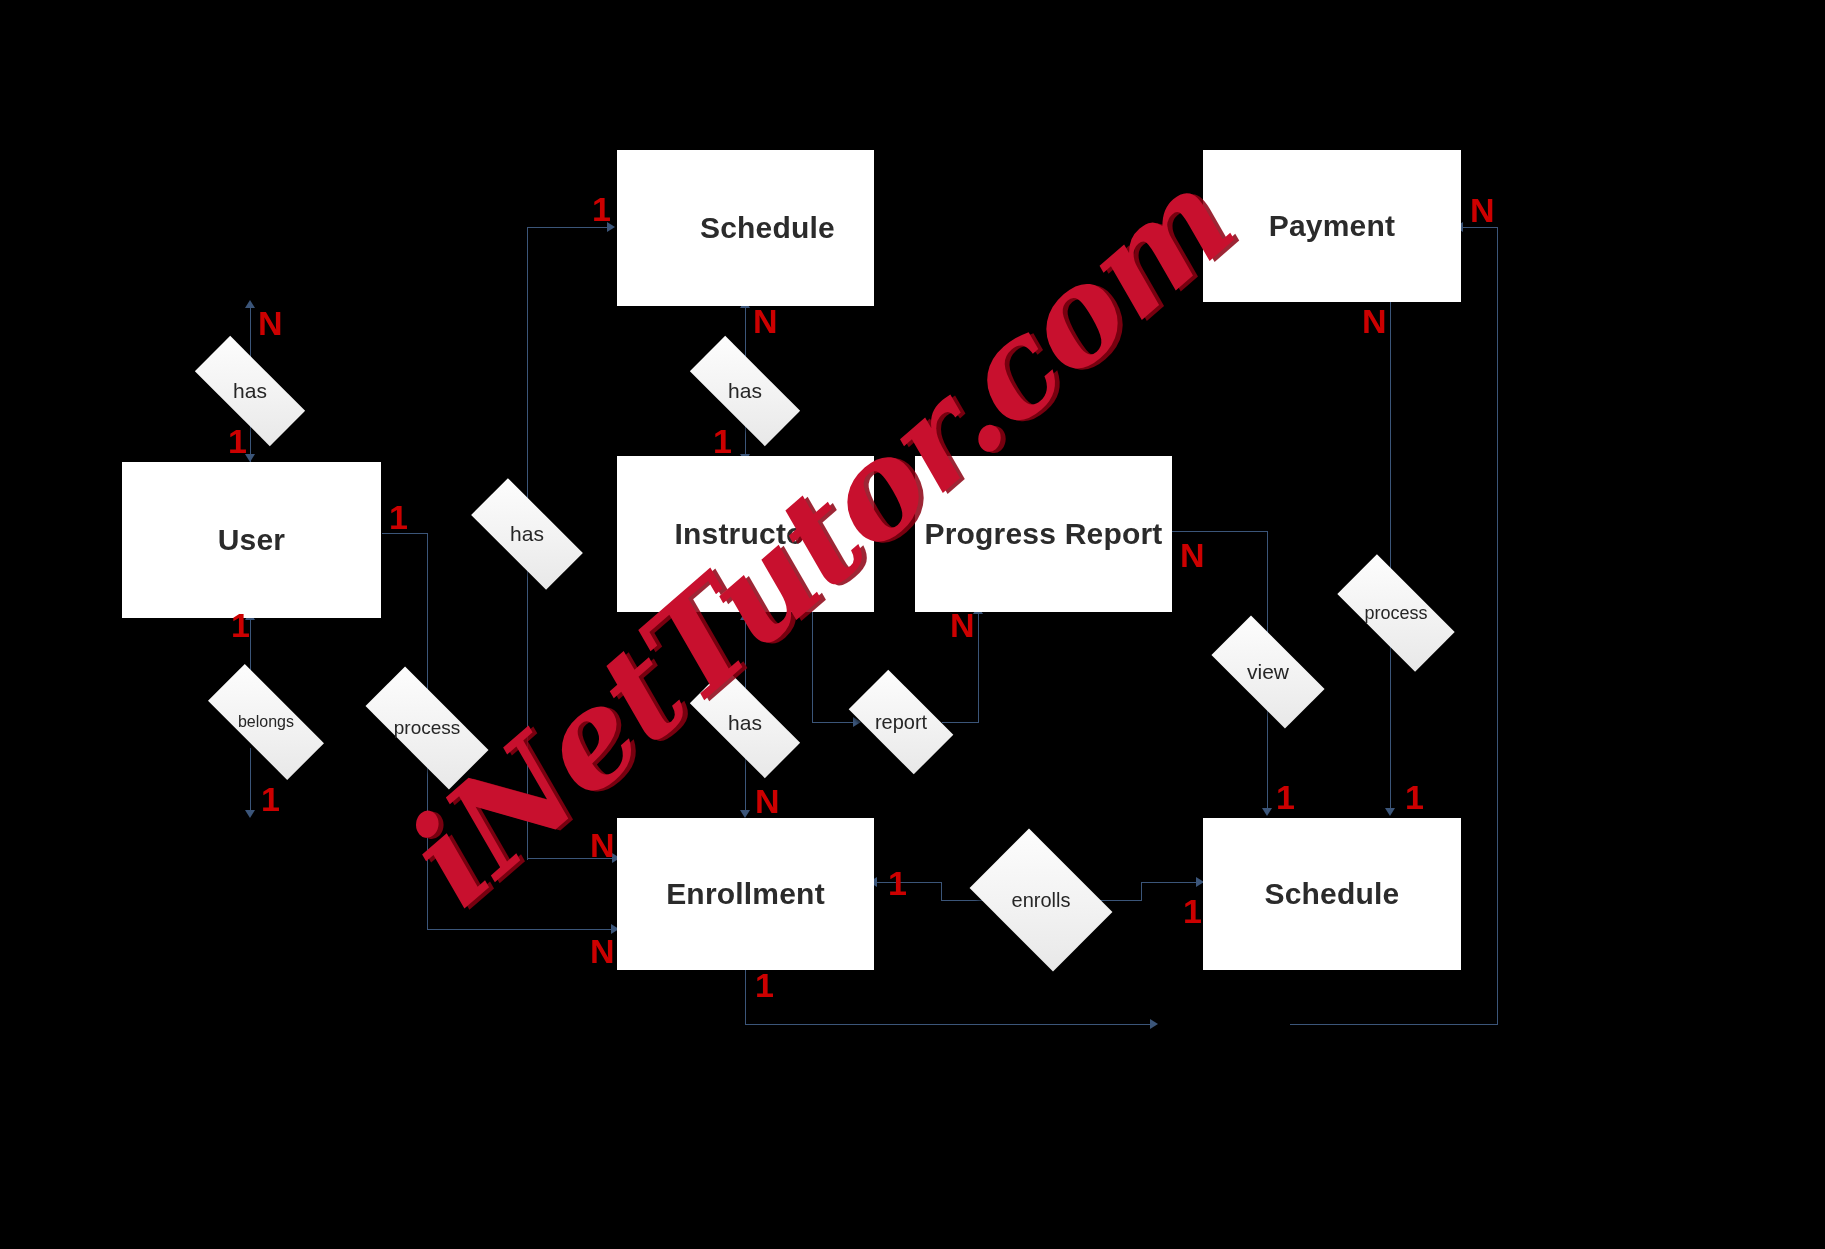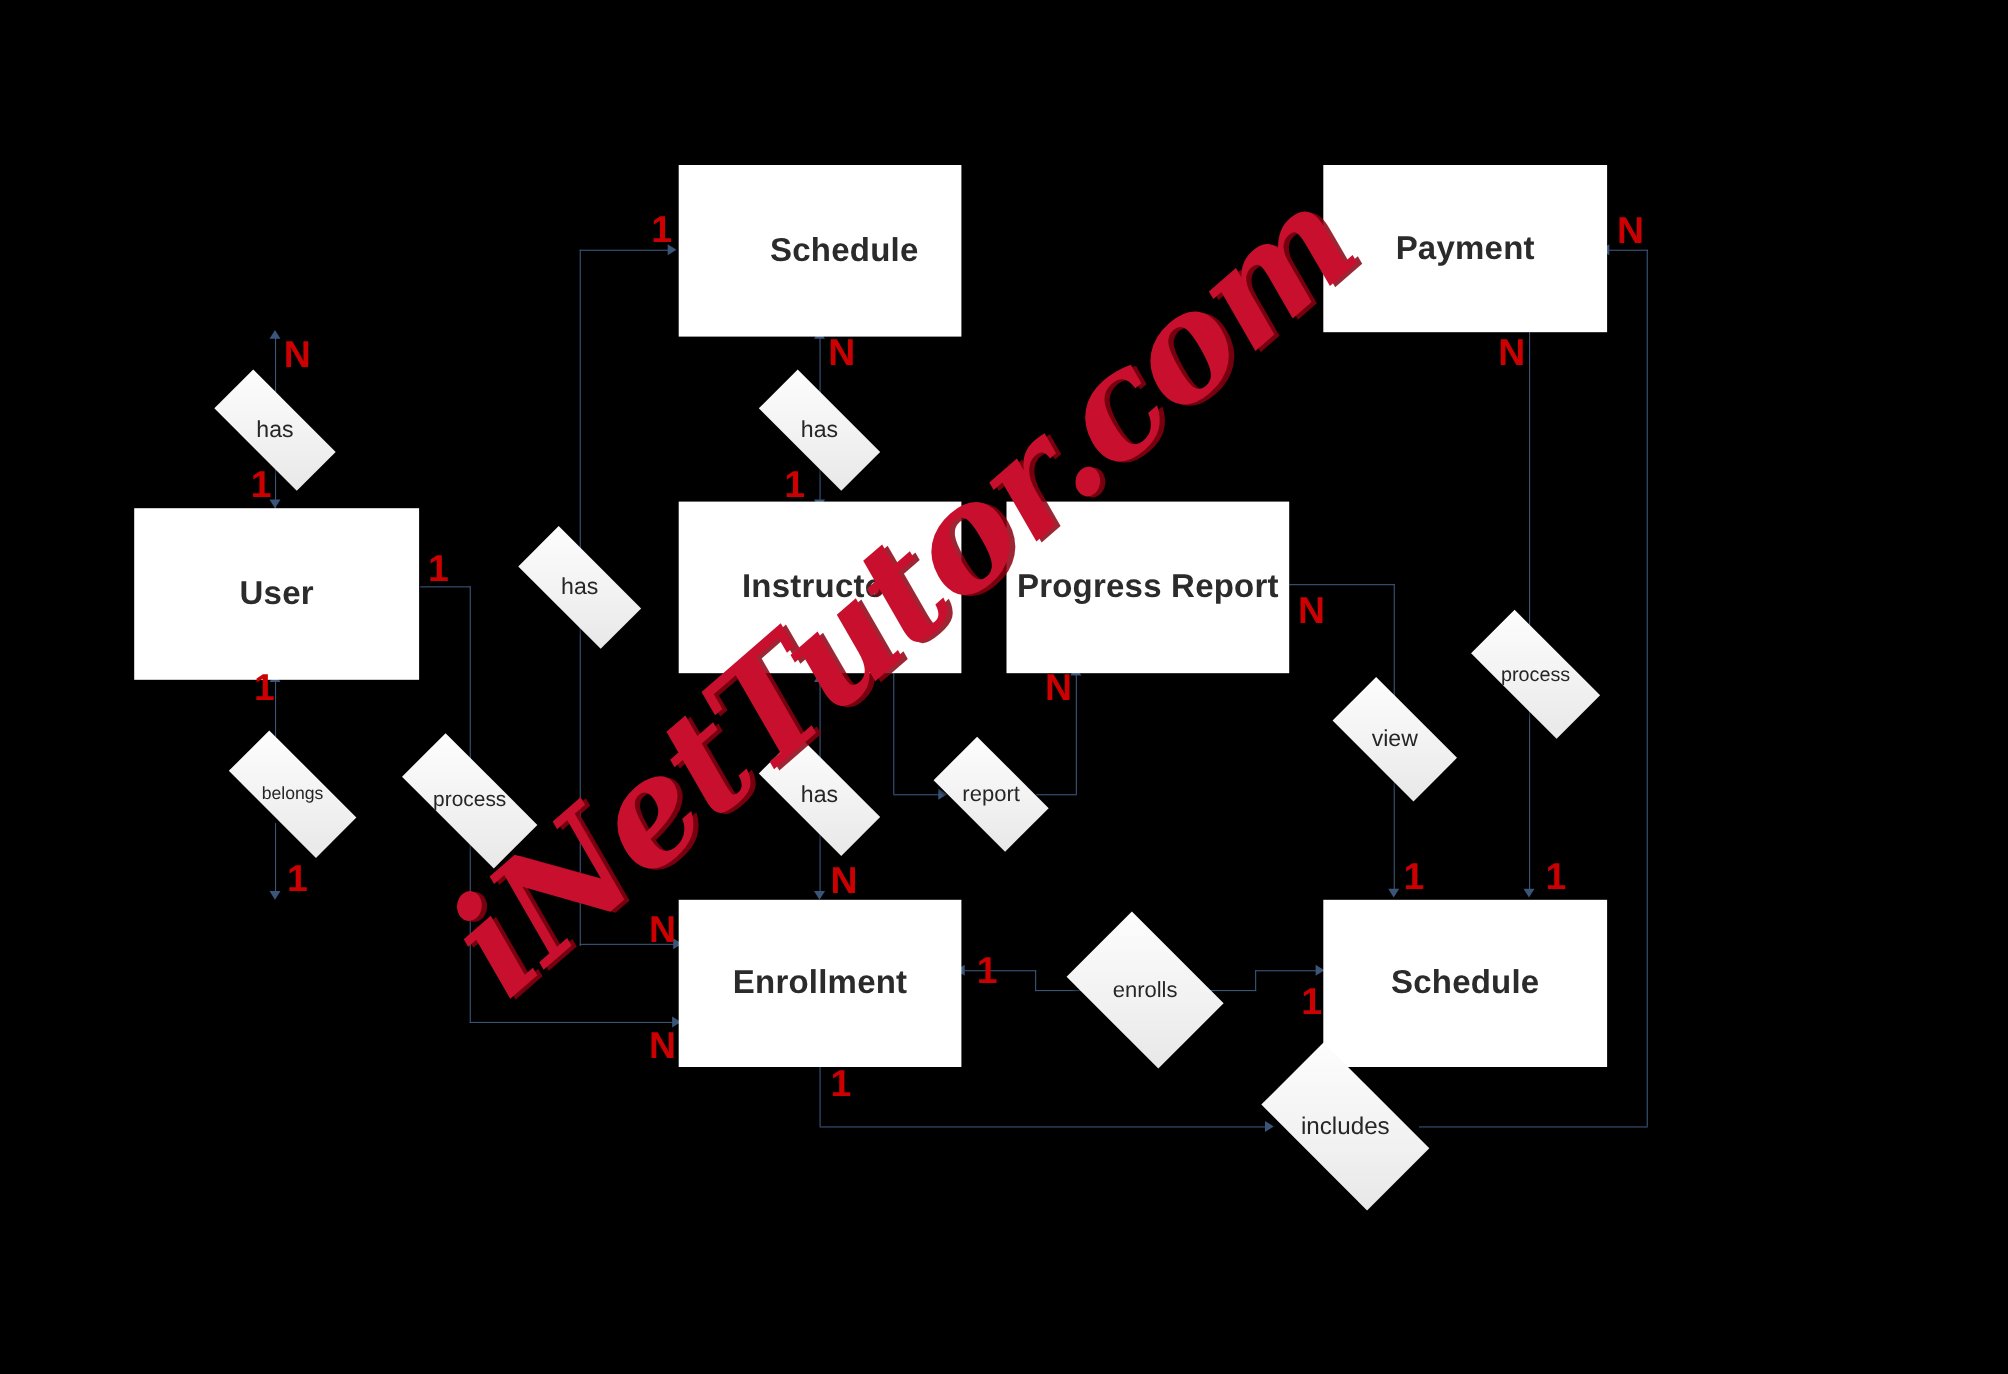--- a/index.html
+++ b/index.html
@@ -266,24 +266,20 @@
   <div class="rel" style="left:1341px; top:585px; width:110px; height:56px; font-size:18px;">
     <div class="dia"></div>
     <span class="rtxt">process</span>
   </div>
 
   <div class="rel" style="left:982px; top:858px; width:118px; height:84px; font-size:20px;">
     <div class="dia"></div>
     <span class="rtxt">enrolls</span>
   </div>
 
-  <div class="rel" style="left:1155px; top:984px; width:136px; height:80px; font-size:22px;">
-    <div class="dia"></div>
-    <span class="rtxt">includes</span>
-  </div>
 
   <div class="card" style="left:258px; top:306px; font-size:34px;">N</div>
 
   <div class="card" style="left:228px; top:424px; font-size:34px;">1</div>
 
   <div class="card" style="left:231px; top:608px; font-size:34px;">1</div>
 
   <div class="card" style="left:261px; top:782px; font-size:34px;">1</div>
 
   <div class="card" style="left:389px; top:500px; font-size:34px;">1</div>

